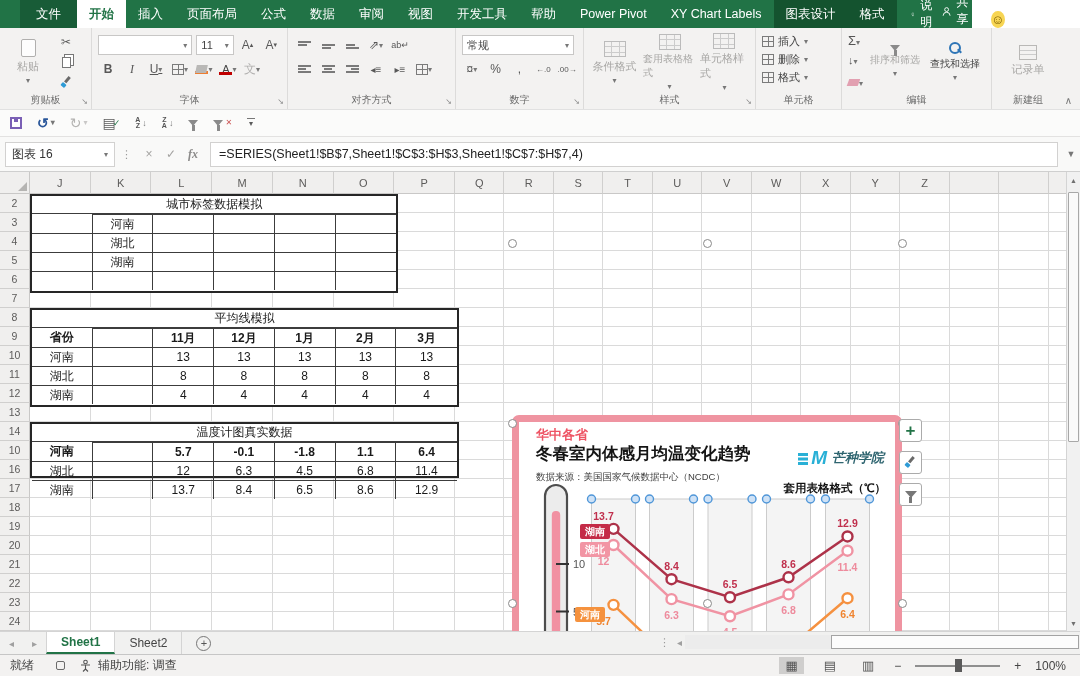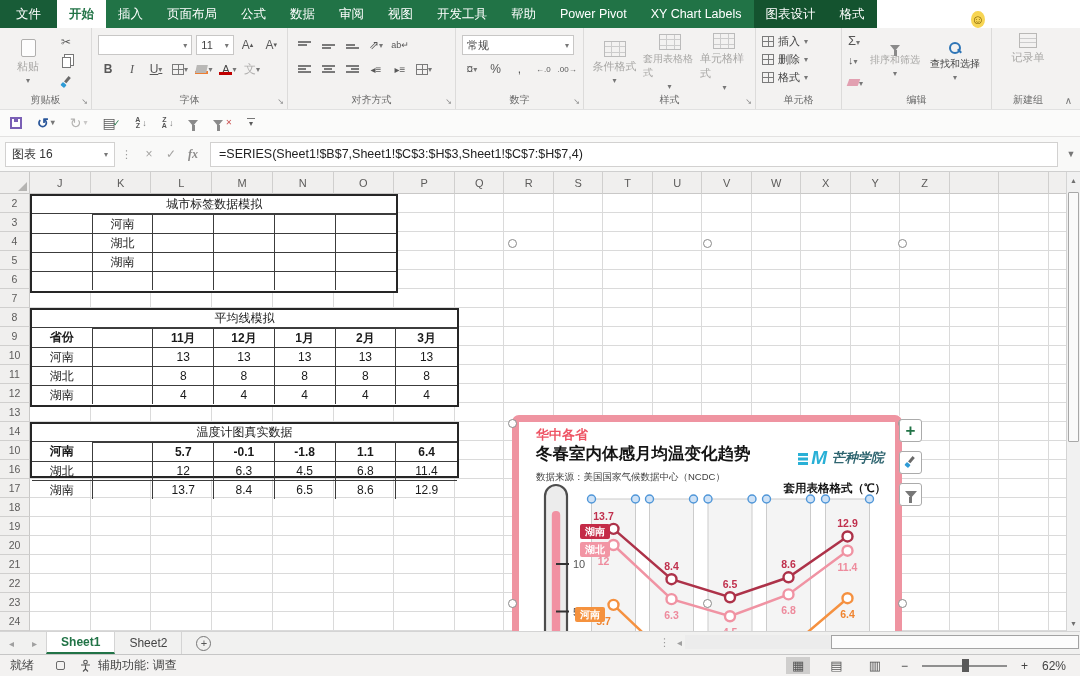--- a/index.html
+++ b/index.html
@@ -1,20 +1,20 @@
 <!DOCTYPE html>
 <html><head>
 <meta charset="utf-8">
 <style>
   html,body{margin:0;padding:0;background:#888;}
   *{box-sizing:border-box;font-family:"Liberation Sans",sans-serif;}
   #app{position:relative;width:1080px;height:676px;background:#fff;overflow:hidden;}
 
   
-  #titlebar{position:absolute;left:0;top:0;width:860px;height:28px;background:#217346;display:flex;align-items:stretch;color:#fff;}
+  #titlebar{position:absolute;left:0;top:0;width:972px;height:28px;background:#217346;display:flex;align-items:stretch;color:#fff;padding-left:20px;}
   #tab-strip{display:flex;align-items:stretch;}
   .ttab{display:flex;align-items:center;padding:0 12px;font-size:12.5px;cursor:default;white-space:nowrap;}
   .ttab.file{background:#185c37;padding:0 16px;}
   .ttab.active{background:#fff;color:#217346;font-weight:bold;}
   .ttab.ctx{background:#14532f;}
   #searchbox{display:flex;align-items:center;gap:6px;margin-left:14px;font-size:12px;}
   #tb-right{margin-left:auto;display:flex;align-items:flex-end;gap:16px;padding-right:12px;}
   .share{display:flex;align-items:center;gap:5px;font-size:12px;}
   .smiley{width:17px;height:17px;border-radius:50%;background:#f7d553;color:#7a5b00;display:flex;align-items:center;justify-content:center;font-size:13px;line-height:1;}
 
@@ -366,21 +366,21 @@
         <div class="bigbtn" style="width:56px">
             <span class="magnif"></span>
             <span style="font-size:10px">查找和选择</span>
             <span class="car">▾</span>
           </div>
       </div>
       <span class="glabel">编辑</span>
     </div>
 
     <div class="rgroup" style="width:72px;border-right:none">
-      <div class="bigbtn dis" style="width:56px;margin:0 auto">
+      <div class="bigbtn dis" style="width:56px;margin:12px auto">
         <span style="width:18px;height:15px;border:1px solid #b9b8b6;background:linear-gradient(#0000 0 4px,#ccc 4px 5px,#0000 5px 8px,#ccc 8px 9px,#0000 9px)"></span>
         <span>记录单</span>
       </div>
       <span class="glabel">新建组</span>
     </div>
     <span class="collapse">∧</span>
   </div>
 
   <div id="qat">
     <span class="qic">
@@ -738,16 +738,16 @@
     <span style="margin-left:6px">辅助功能: 调查</span>
     <div id="sb-right">
       <span class="viewic active">▦</span>
       <span class="viewic">▤</span>
       <span class="viewic">▥</span>
       <span>−</span>
       <div class="zoomtrack">
           <div class="zoomthumb"></div>
         </div>
       <span>+</span>
-      <span>62%</span>
+      <span>100%</span>
     </div>
   </div>
 </div>
 
 </body></html>

